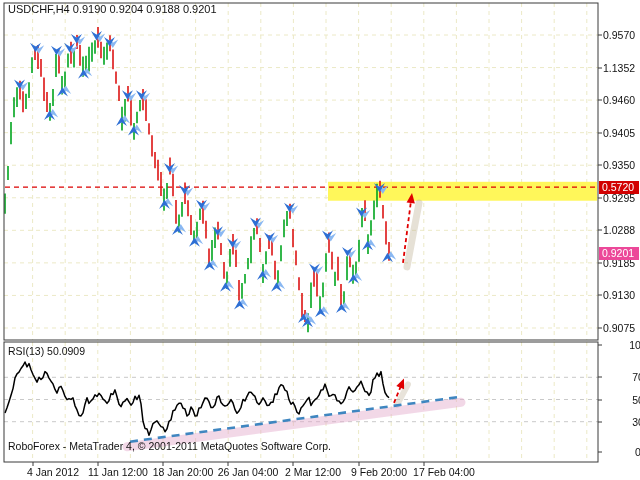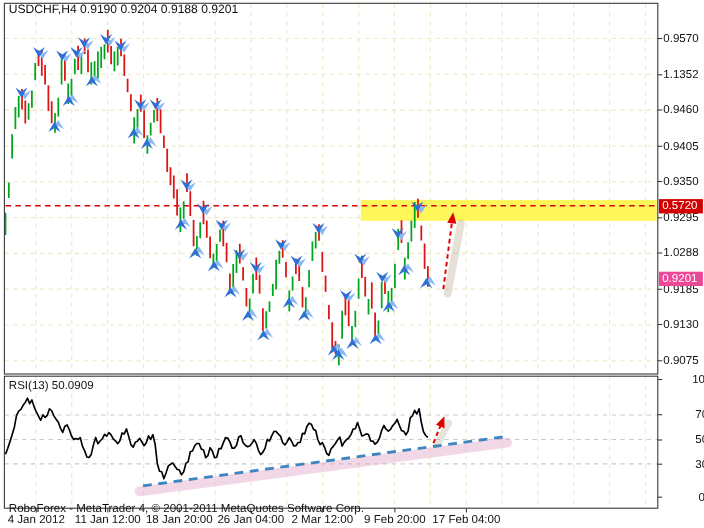--- a/index.html
+++ b/index.html
@@ -2,24 +2,24 @@
 <html><head>
 <meta charset="utf-8">
 <style>
   html,body{margin:0;padding:0;background:#ffffff;}
   #screen{position:relative;width:640px;height:480px;background:#ffffff;overflow:hidden;
           font-family:"Liberation Sans","DejaVu Sans",sans-serif;color:#111;}
   #gfx{position:absolute;left:0;top:0;width:640px;height:480px;}
   .lbl{position:absolute;font-size:10.5px;line-height:12px;white-space:nowrap;color:#111;}
   #title{left:8px;top:3px;font-size:11px;font-weight:400;}
   #rsiTitle{left:8px;top:345px;font-size:10.5px;}
-  #copyright{left:8px;top:456px;font-size:10.5px;}
+  #copyright{left:8px;top:440px;font-size:10.5px;}
   .ptick{left:603px;width:36px;text-align:left;}
   .rtick{left:623px;width:30px;text-align:center;}
-  .ttick{top:466px;transform:translateX(-50%);}
+  .ttick{top:466px;transform:translateX(-50%);margin-left:20px;}
   .badge{position:absolute;left:599px;width:40px;height:13px;font-size:10.5px;line-height:13px;
          color:#fff;text-align:left;padding-left:3px;box-sizing:border-box;}
 </style>
 </head>
 <body>
 
 <div id="screen">
   <svg id="gfx" xmlns="http://www.w3.org/2000/svg">
       <defs>
         <clipPath id="mainClip">

